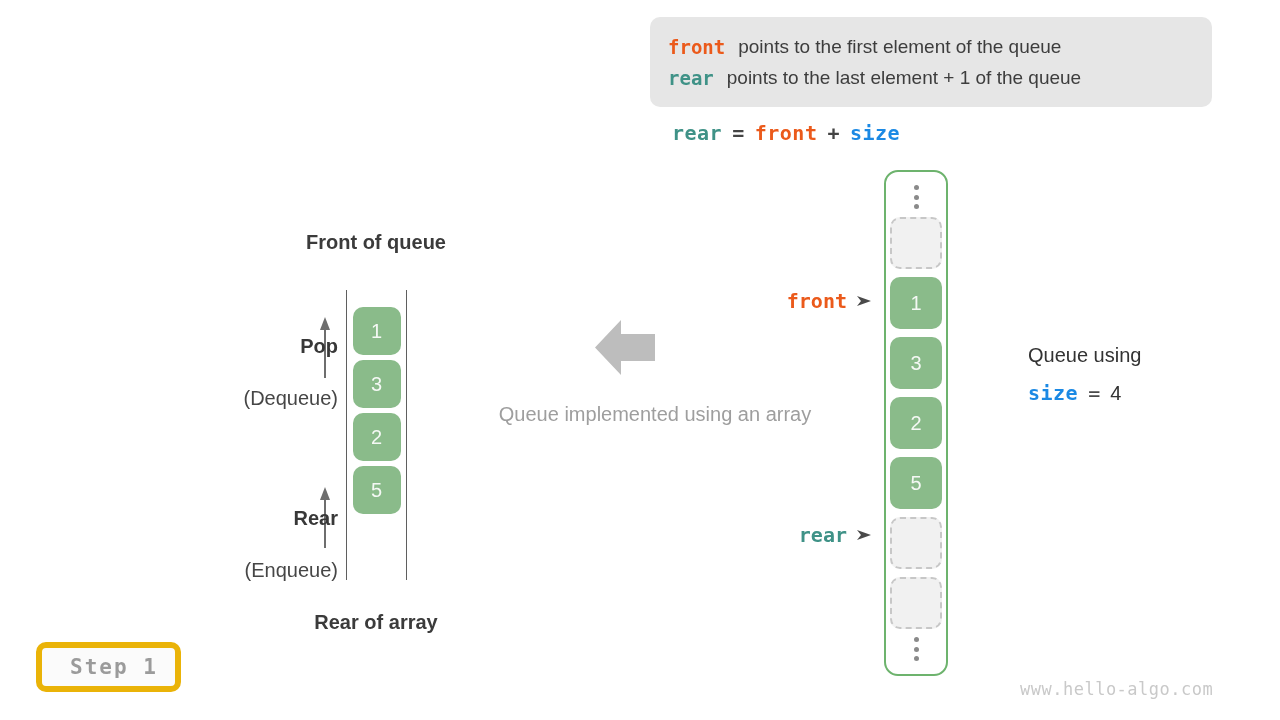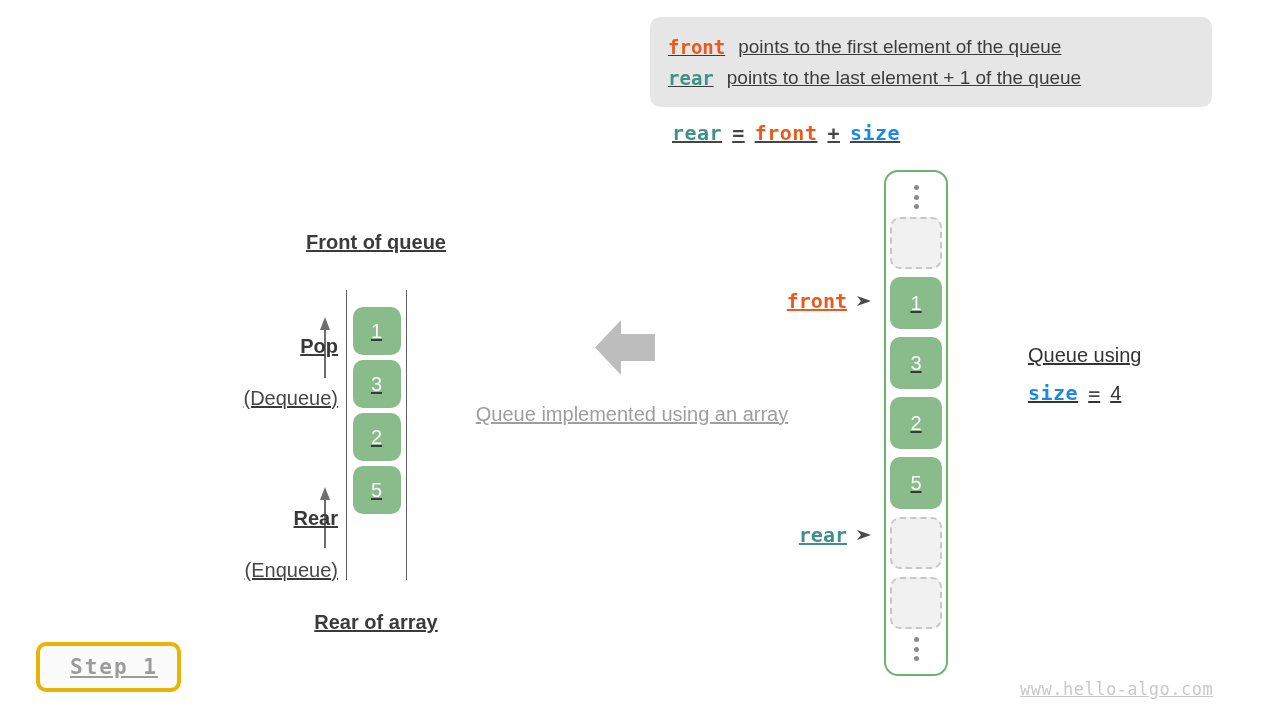--- a/index.html
+++ b/index.html
@@ -3,21 +3,21 @@
 <meta charset="utf-8">
 <style>
   html,body{margin:0;padding:0;}
   body{
     width:1280px;height:720px;position:relative;overflow:hidden;
     background:#ffffff;
     font-family:"Liberation Sans",sans-serif;
     color:#3a3a3a;
   }
   .mono{font-family:"DejaVu Sans Mono","Liberation Mono",monospace;}
-  .abs{position:absolute;text-decoration:underline;}
+  .abs{position:absolute;}
 
   
   .info-box{
     left:650px;top:17px;width:562px;height:90px;
     background:#e6e6e6;border-radius:10px;
     display:flex;flex-direction:column;justify-content:center;
     padding-left:18px;box-sizing:border-box;gap:9px;
   }
   .info-line{display:flex;align-items:center;font-size:19px;color:#3d3d3d;}
   .info-line .kw{font-weight:bold;font-size:19px;margin-right:13px;}
@@ -55,21 +55,21 @@
   .op-label .t2{font-size:20px;color:#464646;line-height:24px;margin-top:28px;}
   .pop-label{left:168px;top:334px;}
   .push-label{left:168px;top:506px;}
   .arrow-up{width:14px;height:62px;}
   .pop-arrow{left:318px;top:317px;}
   .push-arrow{left:318px;top:487px;}
 
   
   .block-arrow{left:595px;top:320px;}
   .center-caption{
-    left:422px;top:403px;width:420px;text-align:center;
+    left:445px;top:403px;width:420px;text-align:center;
     font-size:20px;color:#9e9e9e;
   }
 
   
   .array-box{
     left:884px;top:170px;width:64px;height:506px;
     border:2px solid #6db36d;border-radius:14px;background:#fff;
     box-sizing:border-box;
     display:flex;flex-direction:column;align-items:center;
     padding:13px 0;gap:8px;
@@ -92,21 +92,21 @@
 
   
   .queue-size-title{left:1028px;top:344px;font-size:20px;color:#333;}
   .queue-size-eq{left:1028px;top:381px;display:flex;gap:10px;align-items:baseline;font-size:20px;color:#333;}
   .queue-size-eq .var{font-weight:bold;color:#1b89e4;letter-spacing:.5px;}
   .queue-size-eq .eq{color:#4a4a4a;}
 
   
   .step-badge{
     left:36px;top:642px;width:145px;height:50px;
-    border:4px solid #eab308;border-radius:10px;background:#fbfbfb;
+    border:6px solid #eab308;border-radius:10px;background:#fbfbfb;
     box-sizing:border-box;
     display:flex;align-items:center;justify-content:center;
     font-weight:bold;font-size:21px;color:#9b9b9b;letter-spacing:2px;padding-left:11px;
   }
 
   
   .watermark{
     left:1020px;top:679px;width:220px;text-align:left;
     font-size:17px;color:#c9c9c9;letter-spacing:.5px;
   }

